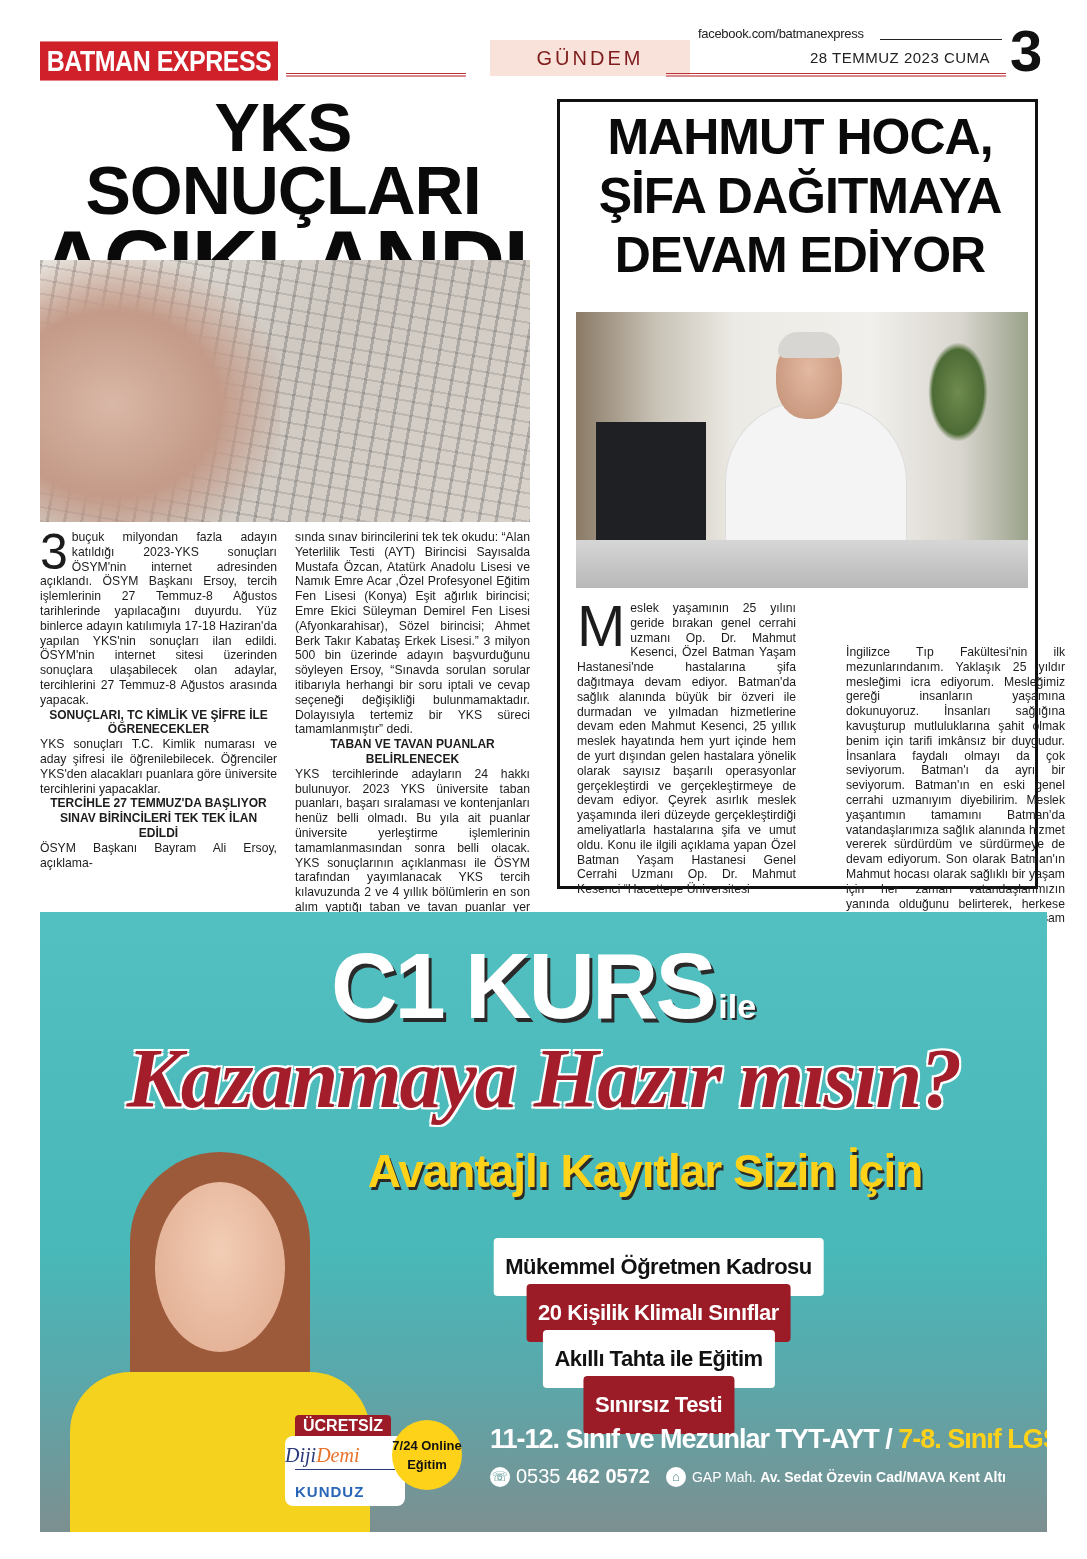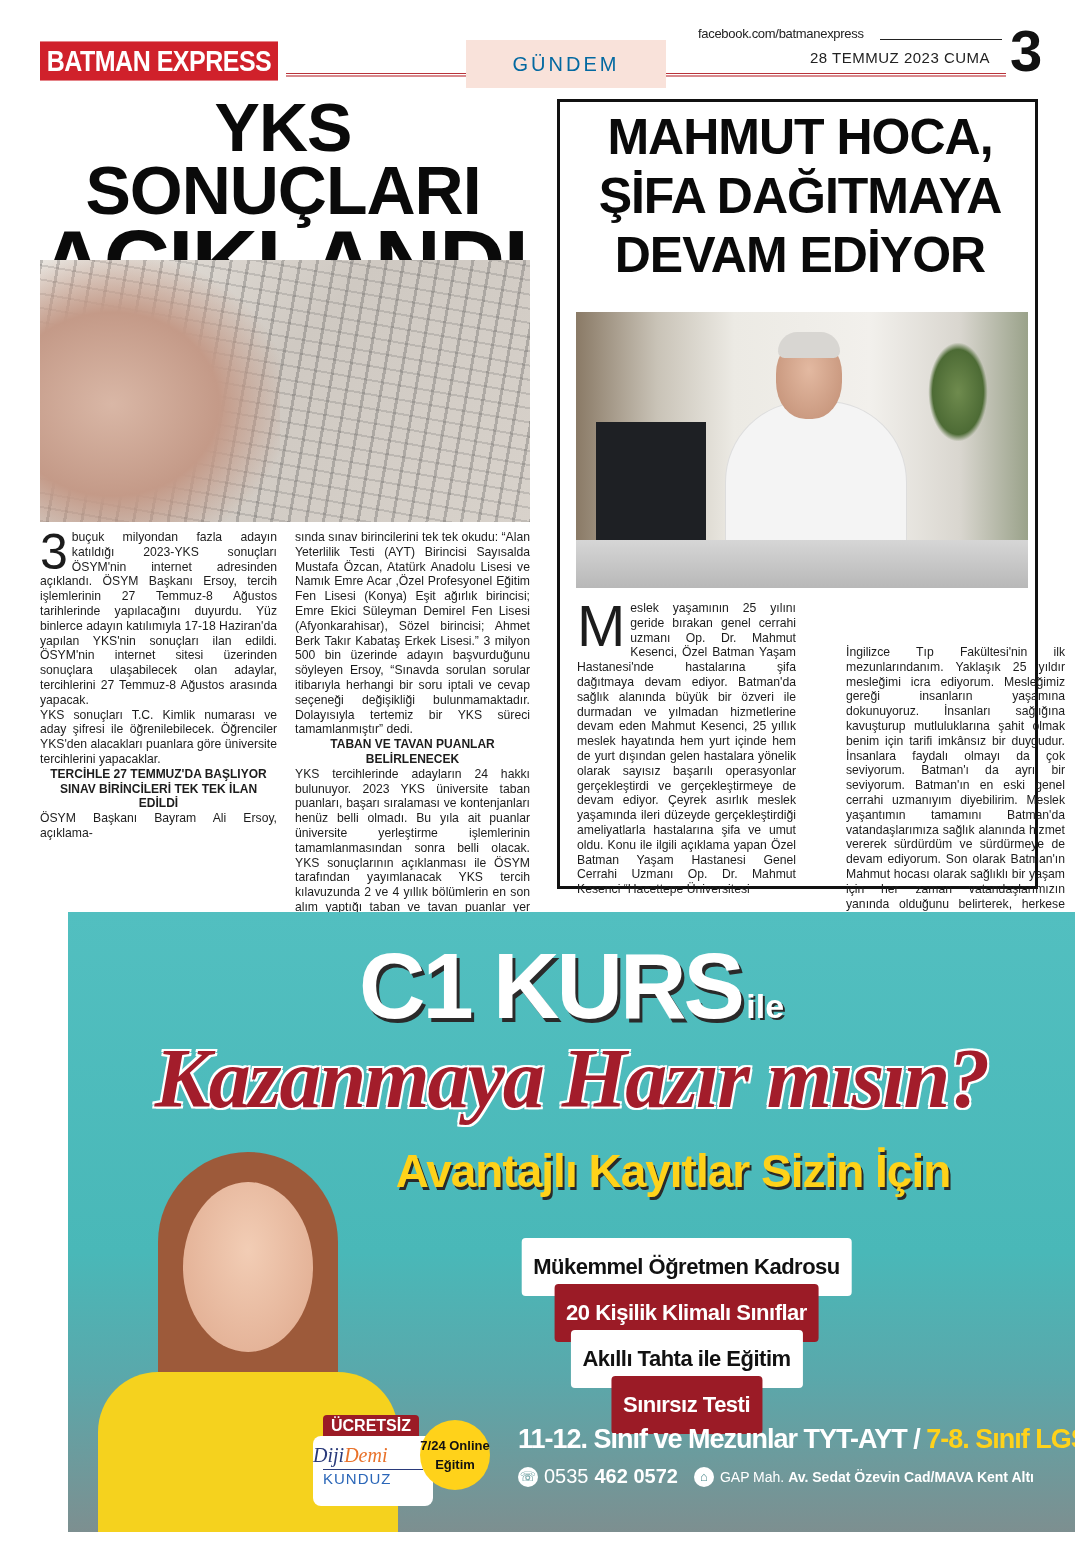--- a/index.html
+++ b/index.html
@@ -2,21 +2,21 @@
 <html><head>
 <meta charset="utf-8">
 <style>
   * { box-sizing: border-box; margin: 0; padding: 0; }
   body { width: 1087px; height: 1559px; background: #ffffff; position: relative; overflow: hidden; font-family: "Liberation Sans", sans-serif; color: #1a1a1a; }
   .abs { position: absolute; }
 
   
   .logo { left: 40px; top: 44px; width: 238px; height: 34px; background: #d0212b; color: #fff; font-family: "Liberation Sans", sans-serif; font-weight: 700; font-size: 25px; letter-spacing: -0.5px; display: flex; align-items: center; justify-content: center; transform: scaleY(1.15); }
   .rule-left { left: 286px; top: 73px; width: 180px; height: 4px; border-top: 1px solid #b9333a; border-bottom: 2px solid #d98a8e; }
-  .section-tab { left: 466px; top: 40px; width: 200px; height: 48px; background: #f9e2da; display: flex; align-items: center; justify-content: center; font-size: 20px; letter-spacing: 3px; color: #0369a1; font-family: "Liberation Sans Narrow", "Liberation Sans", sans-serif; }
+  .section-tab { left: 490px; top: 40px; width: 200px; height: 36px; background: #f9e2da; display: flex; align-items: center; justify-content: center; font-size: 20px; letter-spacing: 3px; color: #7f1d1d; font-family: "Liberation Sans Narrow", "Liberation Sans", sans-serif; }
   .rule-mid { left: 666px; top: 73px; width: 340px; height: 4px; border-top: 1px solid #b9333a; border-bottom: 2px solid #d98a8e; }
   .fb { left: 698px; top: 26px; font-size: 13px; color: #222; letter-spacing: -0.3px; }
   .fb-line { left: 880px; top: 39px; width: 122px; height: 1px; background: #222; }
   .date { left: 810px; top: 49px; font-size: 15px; color: #222; letter-spacing: 0.5px; }
   .page-no { left: 1010px; top: 22px; font-size: 58px; font-weight: 700; color: #111; line-height: 1; }
 
   
   .h-yks { left: 38px; top: 96px; width: 490px; font-weight: 700; color: #0a0a0a; line-height: 0.92; text-align: center; }
   .h-yks .l1 { font-size: 68px; letter-spacing: -1px; display: block; }
   .h-yks .l2 { font-size: 92px; letter-spacing: -2px; display: block; }
@@ -41,38 +41,38 @@
   .photo-doc .coat { position: absolute; left: 150px; top: 90px; width: 180px; height: 150px; background: #f4f4f4; border-radius: 80px 80px 0 0; box-shadow: 0 0 0 1px #ddd; }
   .photo-doc .head { position: absolute; left: 200px; top: 25px; width: 66px; height: 82px; background: radial-gradient(ellipse at 50% 40%, #e3b9a1, #c18e74); border-radius: 45%; }
   .photo-doc .hair { position: absolute; left: 202px; top: 20px; width: 62px; height: 26px; background: #d8d6d2; border-radius: 30px 30px 10px 10px; }
   .photo-doc .monitor { position: absolute; left: 20px; top: 110px; width: 110px; height: 120px; background: #1e2024; }
   .photo-doc .plant { position: absolute; right: 40px; top: 30px; width: 60px; height: 100px; background: radial-gradient(ellipse, #6f8b4e, #4d6b35 60%, transparent 70%); }
   .col3 { left: 577px; top: 601px; width: 219px; }
   .col4 { left: 846px; top: 601px; width: 219px; margin-top: 44px; }
   .dropcap-m { float: left; font-size: 58px; line-height: 46px; margin: 2px 5px 0 0; font-weight: 400; }
 
   
-  .ad { left: 40px; top: 912px; width: 1007px; height: 620px; background: linear-gradient(180deg, #52bfc0 0%, #49b8b8 55%, #5aa8ab 75%, #7d8f90 100%); overflow: hidden; margin-left: 28px; }
+  .ad { left: 40px; top: 912px; width: 1007px; height: 620px; background: linear-gradient(180deg, #52bfc0 0%, #49b8b8 55%, #5aa8ab 75%, #7d8f90 100%); overflow: hidden; }
   .ad-title { position: absolute; left: 0; top: 22px; width: 100%; text-align: center; color: #fff; font-weight: 700; }
   .ad-title .c1 { font-size: 92px; letter-spacing: -3px; text-shadow: 3px 4px 0 #2a2a2a; }
   .ad-title .ile { font-size: 34px; text-shadow: 2px 2px 0 #2a2a2a; }
   .ad-slogan { position: absolute; left: 0; top: 118px; width: 100%; text-align: center; font-family: "Liberation Serif", serif; font-style: italic; font-weight: 700; font-size: 84px; color: #a31d2b; letter-spacing: -2px; text-shadow: 0 0 3px #fff, 2px 2px 0 #fff, -2px -2px 0 #fff, 2px -2px 0 #fff, -2px 2px 0 #fff; }
   .ad-sub { position: absolute; left: 245px; top: 232px; width: 720px; text-align: center; font-weight: 700; font-size: 46px; color: #ffd21a; letter-spacing: -1px; text-shadow: 2px 3px 0 #2a2a2a; }
   .pill { position: absolute; left: 50%; transform: translateX(-50%); font-weight: 700; font-size: 22px; padding: 16px 12px; border-radius: 4px; white-space: nowrap; letter-spacing: -0.5px; }
   .pill.white { background: #fff; color: #111; }
   .pill.red { background: #9b1b26; color: #fff; }
   .girl { position: absolute; left: 30px; top: 230px; width: 300px; height: 390px; }
   .girl .hair { position: absolute; left: 60px; top: 10px; width: 180px; height: 260px; background: #9d5a3a; border-radius: 90px 90px 40px 40px; }
   .girl .face { position: absolute; left: 85px; top: 40px; width: 130px; height: 170px; background: radial-gradient(ellipse at 50% 40%, #f2cdb5, #dfa98d); border-radius: 50%; }
   .girl .shirt { position: absolute; left: 0; top: 230px; width: 300px; height: 170px; background: #f5d21e; border-radius: 60px 60px 0 0; }
   .badge-free { position: absolute; left: 255px; top: 503px; background: #9b1b26; color: #fff; font-weight: 700; font-size: 16px; padding: 2px 8px; border-radius: 4px 4px 0 0; }
   .badge-card { position: absolute; left: 245px; top: 524px; width: 120px; height: 70px; background: #fff; border-radius: 8px; text-align: left; }
   .badge-card .diji { font-family: "Liberation Serif", serif; font-style: italic; font-size: 20px; color: #2a3a7a; margin-top: 8px; }
   .badge-card .diji span { color: #e9722a; }
-  .badge-card .kunduz { font-weight: 400; font-size: 15px; color: #2a66b8; letter-spacing: 1px; border-top: 1px solid #2a3a7a; margin: 2px 10px 0; padding-top: 0; }
+  .badge-card .kunduz { font-weight: 700; font-size: 15px; color: #2a66b8; letter-spacing: 1px; border-top: 1px solid #2a3a7a; margin: 2px 10px 0; padding-top: 13px; }
   .badge-online { position: absolute; left: 352px; top: 508px; width: 70px; height: 70px; border-radius: 50%; background: #ffd21a; color: #111; font-weight: 700; font-size: 13px; line-height: 19px; display: flex; align-items: center; justify-content: center; text-align: center; }
   .ad-classes { position: absolute; left: 450px; top: 512px; font-weight: 700; font-size: 27px; color: #fff; letter-spacing: -1px; white-space: nowrap; }
   .ad-classes .lgs { color: #ffd21a; }
   .ad-contact { position: absolute; left: 450px; top: 553px; font-size: 20px; color: #fff; white-space: nowrap; display: flex; align-items: center; gap: 6px; }
   .ad-contact .ico { display: inline-flex; width: 20px; height: 20px; border-radius: 50%; background: #fff; color: #4a8a8c; font-size: 13px; align-items: center; justify-content: center; }
   .ad-contact .phone-b { font-weight: 700; }
   .ad-contact .addr { font-size: 14px; }
   .ad-contact .addr b { font-weight: 700; }
 </style>
 </head>
@@ -91,20 +91,21 @@
   <span class="l1">YKS SONUÇLARI</span>
   <span class="l2">AÇIKLANDI</span>
 </div>
 <div class="abs photo-exam">
   <div class="hand"></div>
 
 </div>
 
 <div class="abs col col1">
   <p><span class="dropcap">3</span><span>buçuk milyondan fazla adayın katıldığı 2023-YKS sonuçları ÖSYM'nin internet adresinden açıklandı. ÖSYM Başkanı Ersoy, tercih işlemlerinin 27 Temmuz-8 Ağustos tarihlerinde yapılacağını duyurdu. Yüz binlerce adayın katılımıyla 17-18 Haziran'da yapılan YKS'nin sonuçları ilan edildi. ÖSYM'nin internet sitesi üzerinden sonuçlara ulaşabilecek olan adaylar, tercihlerini 27 Temmuz-8 Ağustos arasında yapacak.</span></p>
+  <p class="sub">SONUÇLARI, TC KİMLİK VE ŞİFRE İLE ÖĞRENECEKLER</p>
   <p>YKS sonuçları T.C. Kimlik numarası ve aday şifresi ile öğrenilebilecek. Öğrenciler YKS'den alacakları puanlara göre üniversite tercihlerini yapacaklar.</p>
   <p class="sub">TERCİHLE 27 TEMMUZ'DA BAŞLIYOR</p>
   <p class="sub">SINAV BİRİNCİLERİ TEK TEK İLAN EDİLDİ</p>
   <p>ÖSYM Başkanı Bayram Ali Ersoy, açıklama-</p>
 </div>
 <div class="abs col col2">
   <p>sında sınav birincilerini tek tek okudu: “Alan Yeterlilik Testi (AYT) Birincisi Sayısalda Mustafa Özcan, Atatürk Anadolu Lisesi ve Namık Emre Acar ,Özel Profesyonel Eğitim Fen Lisesi (Konya) Eşit ağırlık birincisi; Emre Ekici Süleyman Demirel Fen Lisesi (Afyonkarahisar), Sözel birincisi; Ahmet Berk Takır Kabataş Erkek Lisesi.” 3 milyon 500 bin üzerinde adayın başvurduğunu söyleyen Ersoy, “Sınavda sorulan sorular itibarıyla herhangi bir soru iptali ve cevap seçeneği değişikliği bulunmamaktadır. Dolayısıyla tertemiz bir YKS süreci tamamlanmıştır” dedi.</p>
   <p class="sub">TABAN VE TAVAN PUANLAR BELİRLENECEK</p>
   <p>YKS tercihlerinde adayların 24 hakkı bulunuyor. 2023 YKS üniversite taban puanları, başarı sıralaması ve kontenjanları henüz belli olmadı. Bu yıla ait puanlar üniversite yerleştirme işlemlerinin tamamlanmasından sonra belli olacak. YKS sonuçlarının açıklanması ile ÖSYM tarafından yayımlanacak YKS tercih kılavuzunda 2 ve 4 yıllık bölümlerin en son alım yaptığı taban ve tavan puanlar yer alacak.</p>
 </div>

